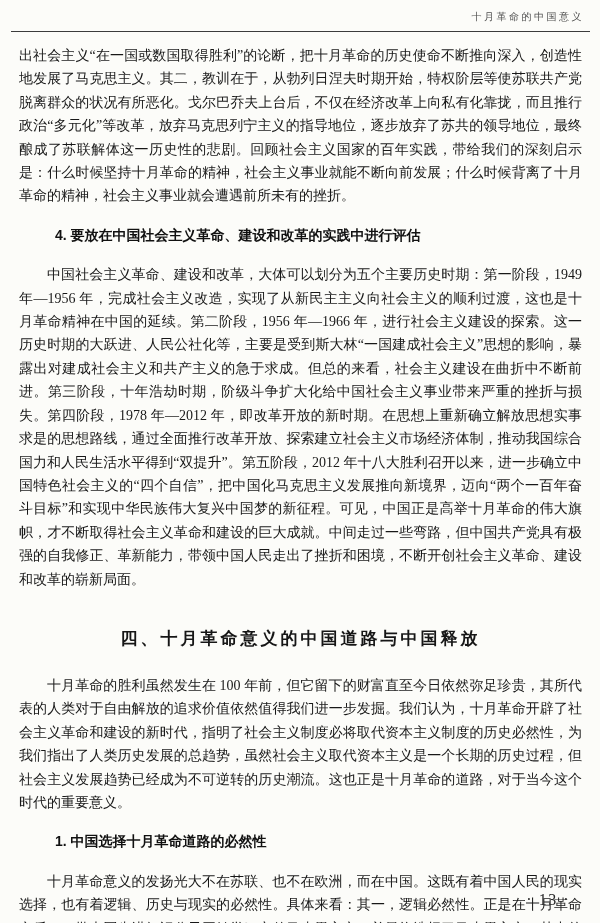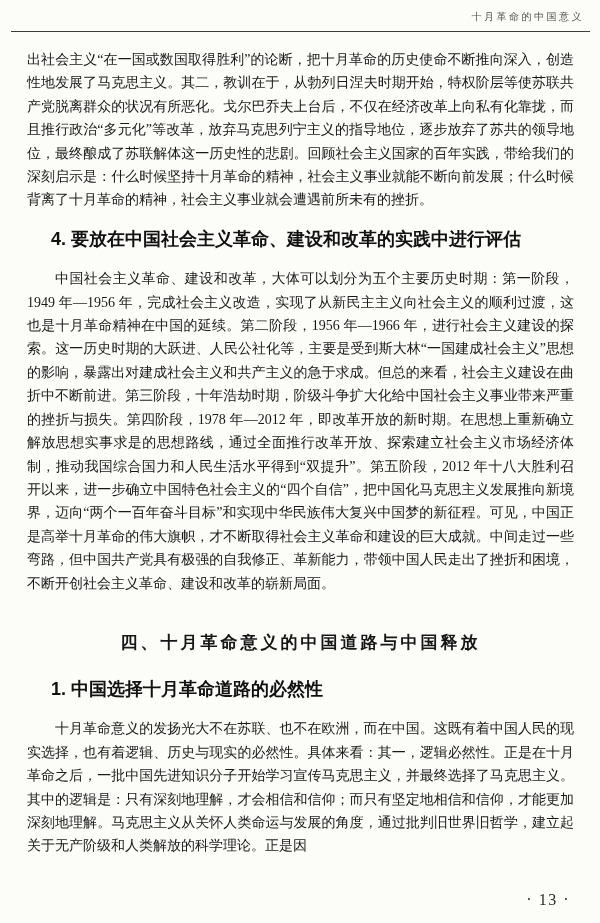--- a/index.html
+++ b/index.html
@@ -36,30 +36,30 @@
 
   .page-body {
     margin-top: 12px;
     font-size: 14px;
     line-height: 23.4px;
     text-align: justify;
     color: #181818;
   }
 
   .para {
-    margin: 16px;
+    margin: 8px;
     text-indent: 2em;
   }
   .para.no-indent { text-indent: 0; }
 
   .num-heading {
-    margin: 4px;
+    margin: 16px;
     text-indent: 2em;
     font-family: "Liberation Sans", "DejaVu Sans", sans-serif;
-    font-size: 18px;
+    font-size: 14px;
     font-weight: bold;
     line-height: 23.4px;
     color: #111;
   }
 
   .section-title {
     margin: 36px 0 23px 0;
     text-indent: 0;
     text-align: center;
     font-family: "Liberation Serif", "DejaVu Serif", serif;
@@ -94,20 +94,21 @@
 
     <p class="para no-indent">出社会主义“在一国或数国取得胜利”的论断，把十月革命的历史使命不断推向深入，创造性地发展了马克思主义。其二，教训在于，从勃列日涅夫时期开始，特权阶层等使苏联共产党脱离群众的状况有所恶化。戈尔巴乔夫上台后，不仅在经济改革上向私有化靠拢，而且推行政治“多元化”等改革，放弃马克思列宁主义的指导地位，逐步放弃了苏共的领导地位，最终酿成了苏联解体这一历史性的悲剧。回顾社会主义国家的百年实践，带给我们的深刻启示是：什么时候坚持十月革命的精神，社会主义事业就能不断向前发展；什么时候背离了十月革命的精神，社会主义事业就会遭遇前所未有的挫折。</p>
 
     <h3 class="num-heading">4. 要放在中国社会主义革命、建设和改革的实践中进行评估</h3>
 
     <p class="para">中国社会主义革命、建设和改革，大体可以划分为五个主要历史时期：第一阶段，1949 年—1956 年，完成社会主义改造，实现了从新民主主义向社会主义的顺利过渡，这也是十月革命精神在中国的延续。第二阶段，1956 年—1966 年，进行社会主义建设的探索。这一历史时期的大跃进、人民公社化等，主要是受到斯大林“一国建成社会主义”思想的影响，暴露出对建成社会主义和共产主义的急于求成。但总的来看，社会主义建设在曲折中不断前进。第三阶段，十年浩劫时期，阶级斗争扩大化给中国社会主义事业带来严重的挫折与损失。第四阶段，1978 年—2012 年，即改革开放的新时期。在思想上重新确立解放思想实事求是的思想路线，通过全面推行改革开放、探索建立社会主义市场经济体制，推动我国综合国力和人民生活水平得到“双提升”。第五阶段，2012 年十八大胜利召开以来，进一步确立中国特色社会主义的“四个自信”，把中国化马克思主义发展推向新境界，迈向“两个一百年奋斗目标”和实现中华民族伟大复兴中国梦的新征程。可见，中国正是高举十月革命的伟大旗帜，才不断取得社会主义革命和建设的巨大成就。中间走过一些弯路，但中国共产党具有极强的自我修正、革新能力，带领中国人民走出了挫折和困境，不断开创社会主义革命、建设和改革的崭新局面。</p>
 
 
     <h2 class="section-title">四、十月革命意义的中国道路与中国释放</h2>
 
+    <p class="para">十月革命的胜利虽然发生在 100 年前，但它留下的财富直至今日依然弥足珍贵，其所代表的人类对于自由解放的追求价值依然值得我们进一步发掘。我们认为，十月革命开辟了社会主义革命和建设的新时代，指明了社会主义制度必将取代资本主义制度的历史必然性，为我们指出了人类历史发展的总趋势，虽然社会主义取代资本主义是一个长期的历史过程，但社会主义发展趋势已经成为不可逆转的历史潮流。这也正是十月革命的道路，对于当今这个时代的重要意义。</p>
 
     <h3 class="num-heading">1. 中国选择十月革命道路的必然性</h3>
 
     <p class="para">十月革命意义的发扬光大不在苏联、也不在欧洲，而在中国。这既有着中国人民的现实选择，也有着逻辑、历史与现实的必然性。具体来看：其一，逻辑必然性。正是在十月革命之后，一批中国先进知识分子开始学习宣传马克思主义，并最终选择了马克思主义。其中的逻辑是：只有深刻地理解，才会相信和信仰；而只有坚定地相信和信仰，才能更加深刻地理解。马克思主义从关怀人类命运与发展的角度，通过批判旧世界旧哲学，建立起关于无产阶级和人类解放的科学理论。正是因</p>
 
   </div>
 
   <div class="page-footer">
     <span>· 13 ·</span>
   </div>

